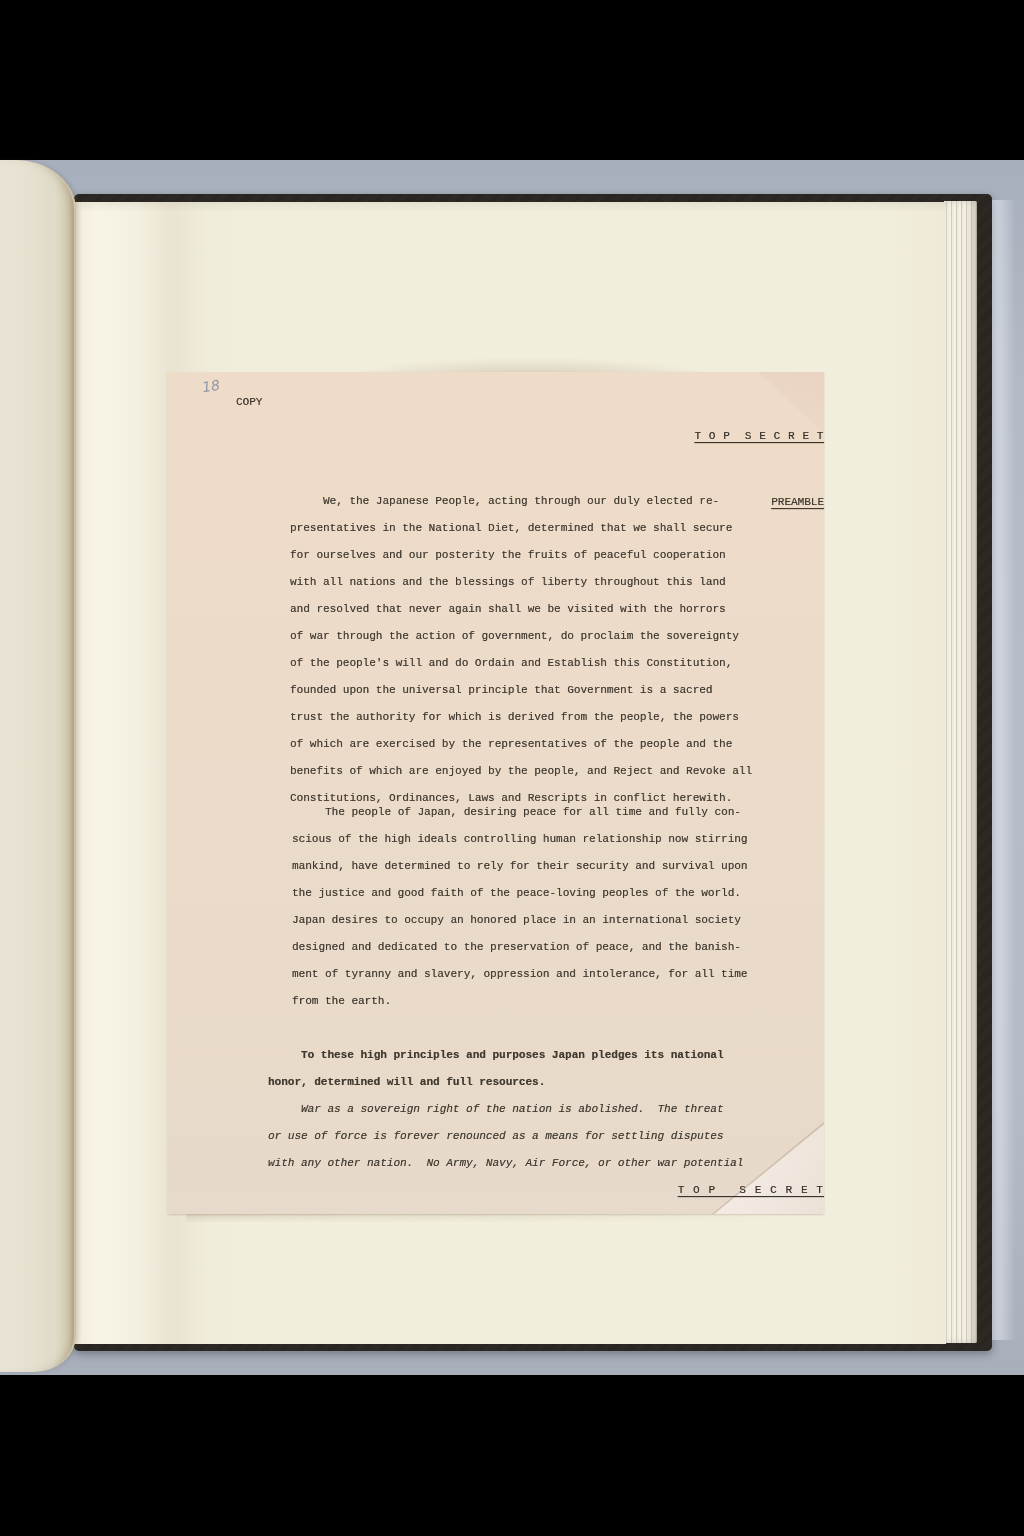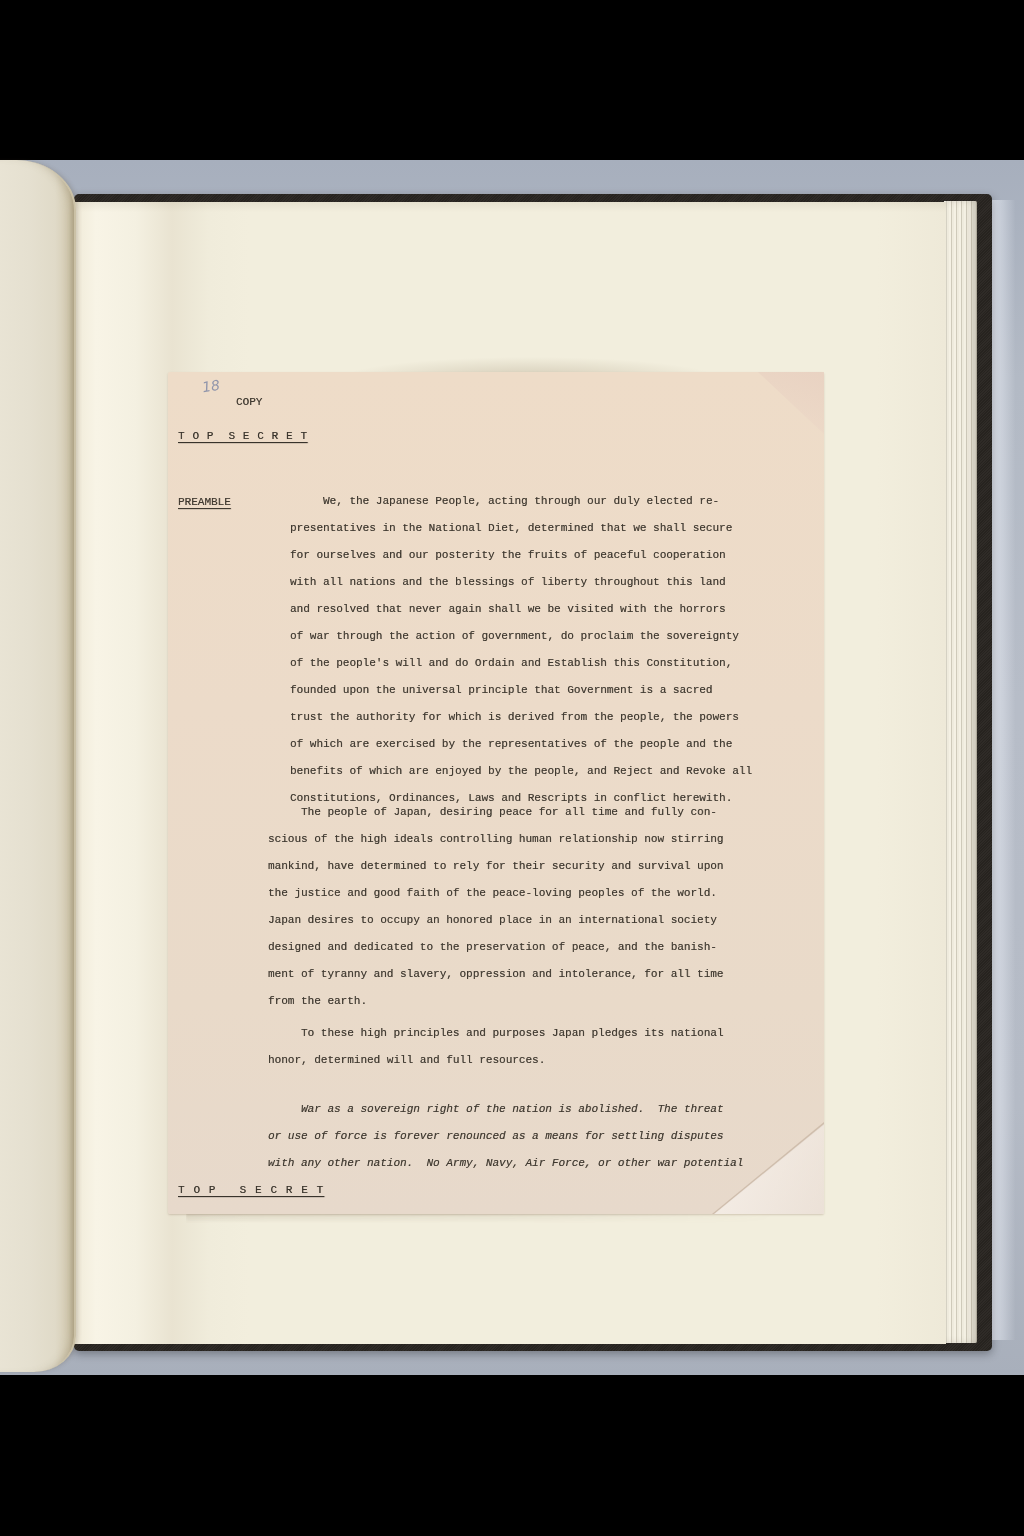--- a/index.html
+++ b/index.html
@@ -97,21 +97,21 @@
   .tw {
     position: absolute;
     color: #3f3930;
     font-size: 11px;
     line-height: 27px;
     letter-spacing: 0;
     text-shadow: 0.3px 0.3px 0.4px rgba(63,57,48,0.55);
     white-space: pre-wrap;
   }
   .para { left: 100px; width: 502px; }
-  .centered { left: 10px; width: 656px; text-align: left; }
+  .centered { left: 0; width: 656px; text-align: right; }
   .underlined {
     text-decoration: underline;
     text-decoration-thickness: 1px;
     text-underline-offset: 3px;
   }
   .classification { letter-spacing: 0.6px; color: #38332b; }
   .handwritten {
     position: absolute; left: 34px; top: 6px;
     color: #8089a6; font-family: "DejaVu Sans", sans-serif;
     font-size: 14px; font-style: italic; transform: rotate(-9deg);
@@ -154,30 +154,30 @@
 with all nations and the blessings of liberty throughout this land
 and resolved that never again shall we be visited with the horrors
 of war through the action of government, do proclaim the sovereignty
 of the people's will and do Ordain and Establish this Constitution,
 founded upon the universal principle that Government is a sacred
 trust the authority for which is derived from the people, the powers
 of which are exercised by the representatives of the people and the
 benefits of which are enjoyed by the people, and Reject and Revoke all
 Constitutions, Ordinances, Laws and Rescripts in conflict herewith.</div>
 
-    <div class="tw para" style="top:427px;">     The people of Japan, desiring peace for all time and fully con-
+    <div class="tw para" style="top:427px;margin-left:24px;">     The people of Japan, desiring peace for all time and fully con-
 scious of the high ideals controlling human relationship now stirring
 mankind, have determined to rely for their security and survival upon
 the justice and good faith of the peace-loving peoples of the world.
 Japan desires to occupy an honored place in an international society
 designed and dedicated to the preservation of peace, and the banish-
 ment of tyranny and slavery, oppression and intolerance, for all time
 from the earth.</div>
 
-    <div class="tw para" style="top:648px;">     To these high principles and purposes Japan pledges its national
+    <div class="tw para" style="top:670px;font-weight:bold;">     To these high principles and purposes Japan pledges its national
 honor, determined will and full resources.</div>
 
 
     <div class="tw para" style="top:724px;font-style:italic;">     War as a sovereign right of the nation is abolished.  The threat
 or use of force is forever renounced as a means for settling disputes
 with any other nation.  No Army, Navy, Air Force, or other war potential</div>
 
     <div class="tw centered underlined classification" style="top:805px; letter-spacing:1.1px;">T O P   S E C R E T</div>
   </div>
 

